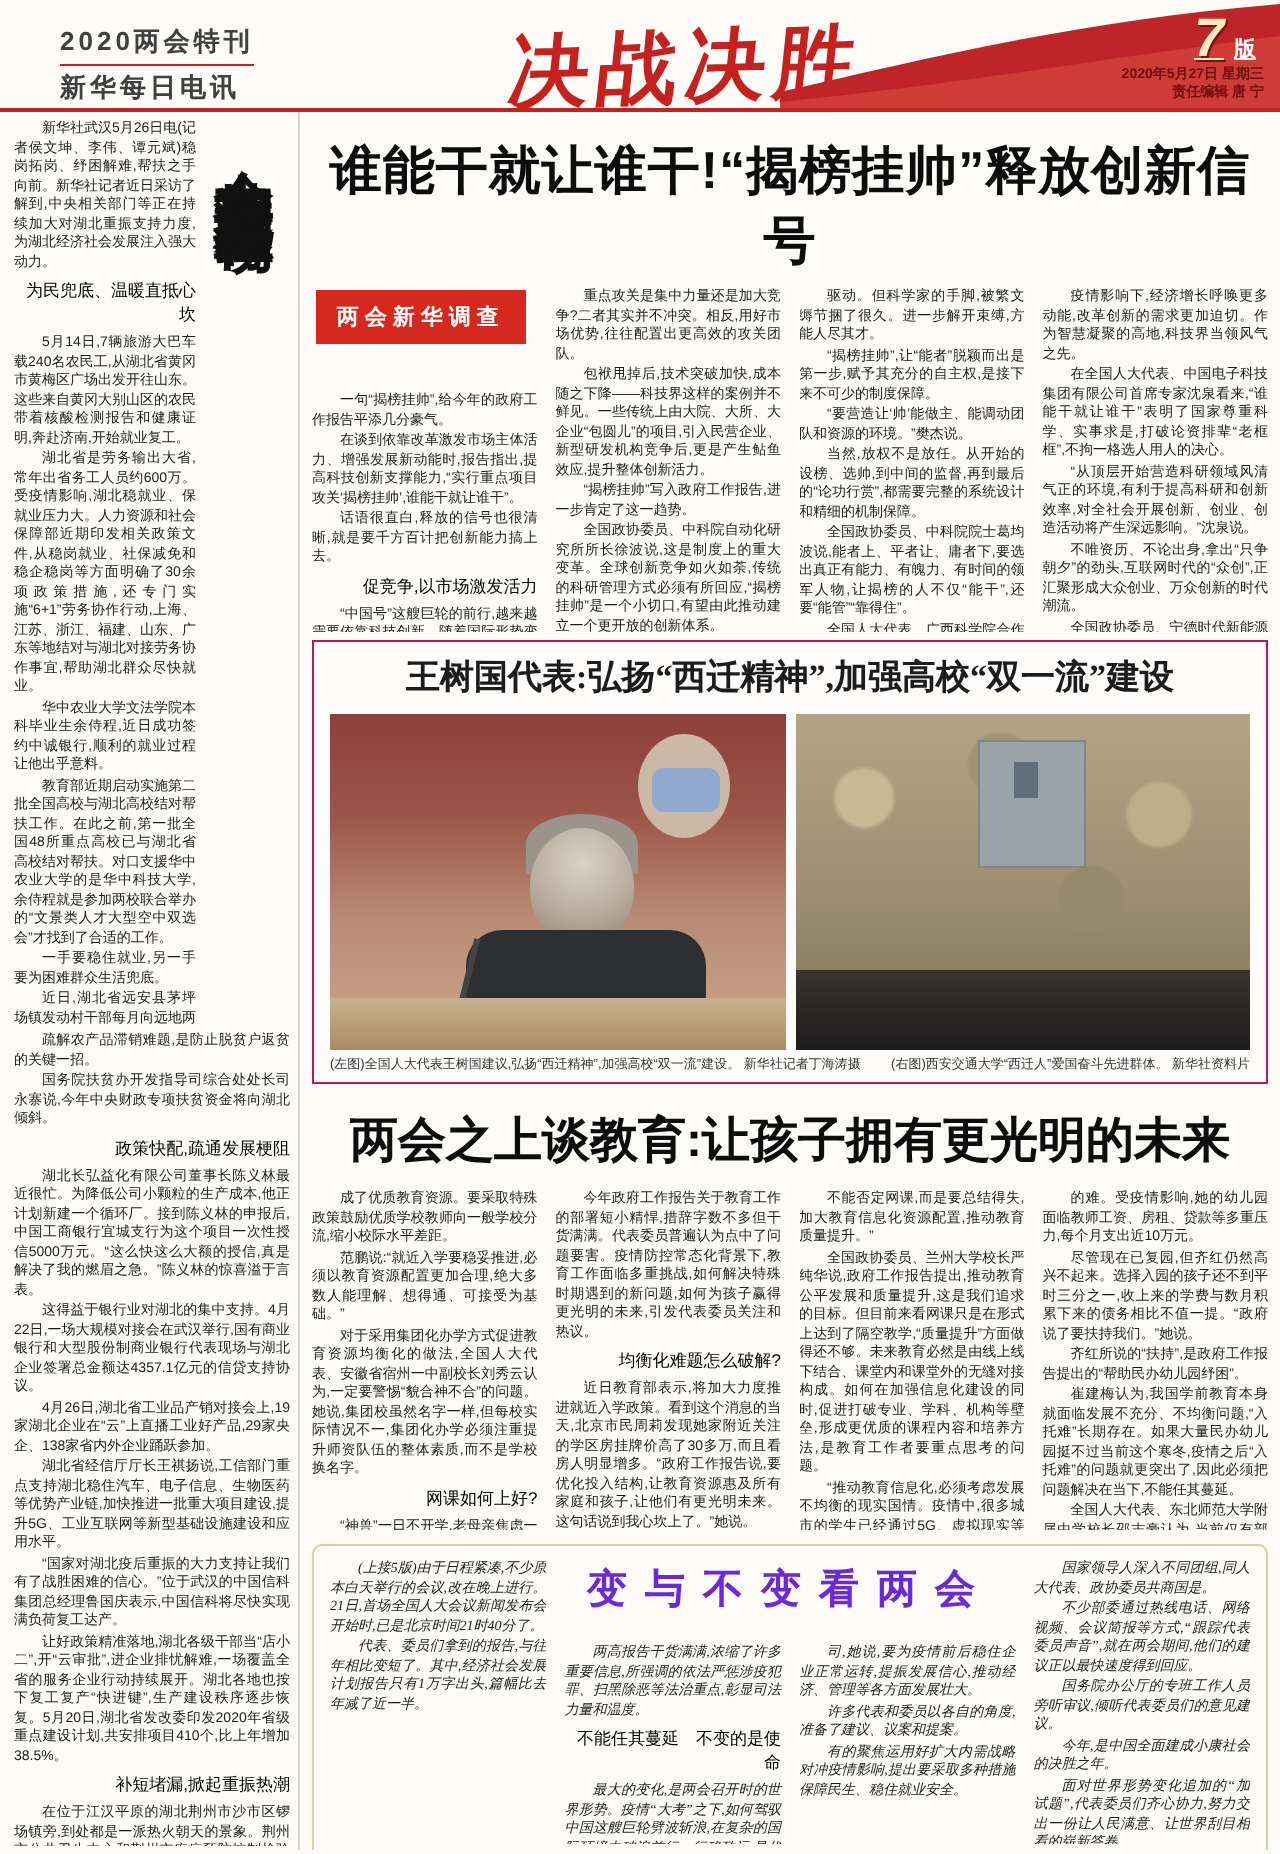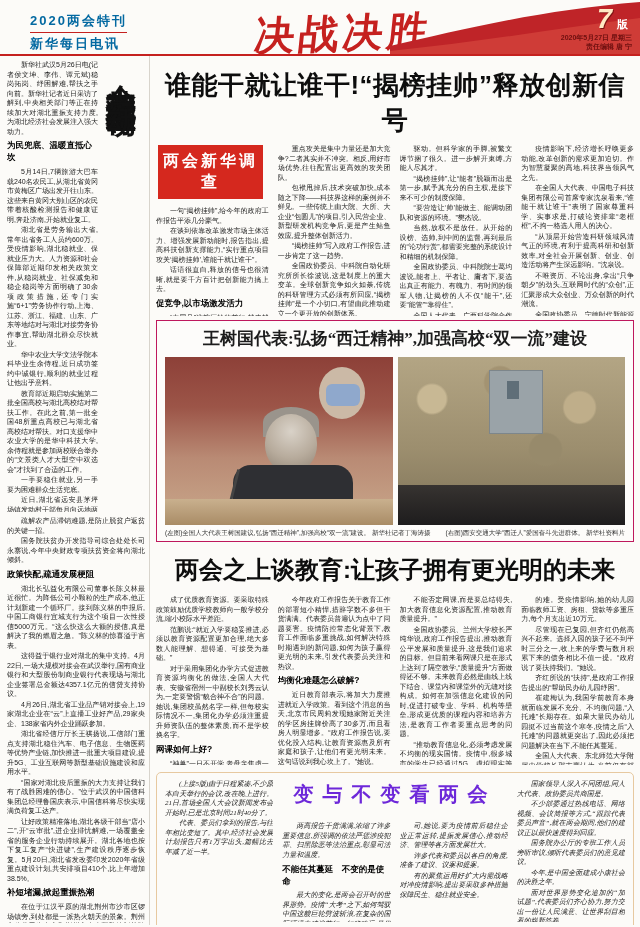--- a/index.html
+++ b/index.html
@@ -4,56 +4,56 @@
 <style>
   * { margin:0; padding:0; box-sizing:border-box; }
   html,body { background:#e9e7e2; }
   .page {
     width:640px; height:927px; margin:0 auto; background:#fcfbf8;
     font-family:"Liberation Sans","DejaVu Sans",sans-serif;
     color:#1c1c1c; overflow:hidden; position:relative;
   }
   
   .masthead { position:relative; height:54px; }
-  .mast-left { position:absolute; left:30px; top:12px; color:#0369a1; font-weight:bold; font-size:13px; letter-spacing:2px; }
+  .mast-left { position:absolute; left:30px; top:12px; color:#404040; font-weight:bold; font-size:13px; letter-spacing:2px; }
   .mast-left .l1 { padding-bottom:2px; border-bottom:1.5px solid #c5211f; }
   .mast-left .l2 { padding-top:2px; }
   .mast-slogan {
     position:absolute; left:255px; top:6px; color:#c5211f; font-weight:bold;
     font-size:40px; letter-spacing:4px; transform:skewX(-8deg) rotate(-2deg);
     font-family:"DejaVu Serif","Liberation Serif",serif;
   }
   .ribbon { position:absolute; right:0; top:0; width:250px; height:54px; }
   .ribbon svg { position:absolute; inset:0; }
-  .pageno-wrap { position:absolute; top:4px; right:12px; color:#ffe9c4; font-weight:bold; }
+  .pageno-wrap { position:absolute; top:4px; right:12px; color:#ffe9c4; font-weight:bold;text-decoration:underline; }
   .pageno { font-size:27px; font-style:italic; text-shadow:1px 1px 0 #7e1212; }
   .page-word { font-size:11px; color:#fff; margin-left:5px; font-style:normal; }
   .dateline { position:absolute; top:33px; right:8px; text-align:right; color:#6d0f0f; font-size:7px; font-weight:bold; line-height:9px; }
   .red-rule { height:2px; background:#c5211f; }
   
   .content { display:flex; height:869px; }
   .left-col { width:150px; padding:4px 4px 2px 7px; border-right:1px solid #d8d4cc; overflow:hidden; display:flex; flex-direction:column; }
   .left-top { display:flex; height:452px; overflow:hidden; }
   .v-headline {
     writing-mode:vertical-rl; text-orientation:upright;
     font-weight:bold; font-size:30px; line-height:38px; letter-spacing:2px;
     color:#111; width:42px; height:100%; margin-right:5px;
   }
   .left-narrow { flex:1; overflow:hidden; }
   .left-lower { flex:1; overflow:hidden; margin-top:4px; }
   .right-area { flex:1; padding:2px 6px 0 6px; overflow:hidden; }
   
   .para { font-size:7px; line-height:9.5px; text-align:justify; text-indent:2em; margin-bottom:1px; }
-  .subhead { font-size:8.5px; font-weight:bold; text-align:left; margin:4px 0 3px; color:#000; }
+  .subhead { font-size:8.5px; font-weight:normal; text-align:right; margin:4px 0 3px; color:#000; }
   .cols { display:grid; grid-template-columns:repeat(4,1fr); gap:9px; overflow:hidden; }
   .col { overflow:hidden; }
   
   .top-headline { font-size:26px; font-weight:bold; text-align:center; letter-spacing:0.5px; margin:10px 0 6px; color:#0d0d0d; }
   .top-cols { height:172px; }
-  .kicker { background:#d5281e; color:#fff; font-weight:bold; font-size:16px; letter-spacing:3px; text-align:center; padding:6px 2px; margin:1px 6px 7px 2px; }
+  .kicker { background:#d5281e; color:#fff; font-weight:bold; font-size:11px; letter-spacing:3px; text-align:center; padding:6px 2px; margin:1px 6px 24px 2px; }
   
   .mid-box { border:1px solid #be185d; margin-top:4px; padding:6px 8px 4px; background:#fdfcfa; }
   .mid-headline { font-family:"Liberation Serif","DejaVu Serif",serif; font-size:17px; font-weight:bold; text-align:center; margin-bottom:7px; }
   .photos { display:flex; gap:5px; height:168px; }
   .photo { flex:1; position:relative; overflow:hidden; }
   .photo-left { background:linear-gradient(180deg,#8d4038 0%,#9c5548 30%,#b98a74 60%,#caa98c 100%); }
   .p-head { position:absolute; width:52px; height:58px; border-radius:50% 50% 46% 46%; background:radial-gradient(circle at 50% 30%,#d9d2c8 0%,#b7ab9c 55%,#8f8273 100%); left:44%; top:34%; }
   .p-hair { position:absolute; width:56px; height:30px; border-radius:50% 50% 0 0; background:#9a948c; left:43%; top:30%; }
   .p-body { position:absolute; width:120px; height:60px; border-radius:18px 18px 0 0; background:#2e2f33; left:30%; bottom:0; }
   .p-mask-man { position:absolute; width:46px; height:52px; border-radius:50%; background:#cbb9a6; right:12%; top:6%; }

